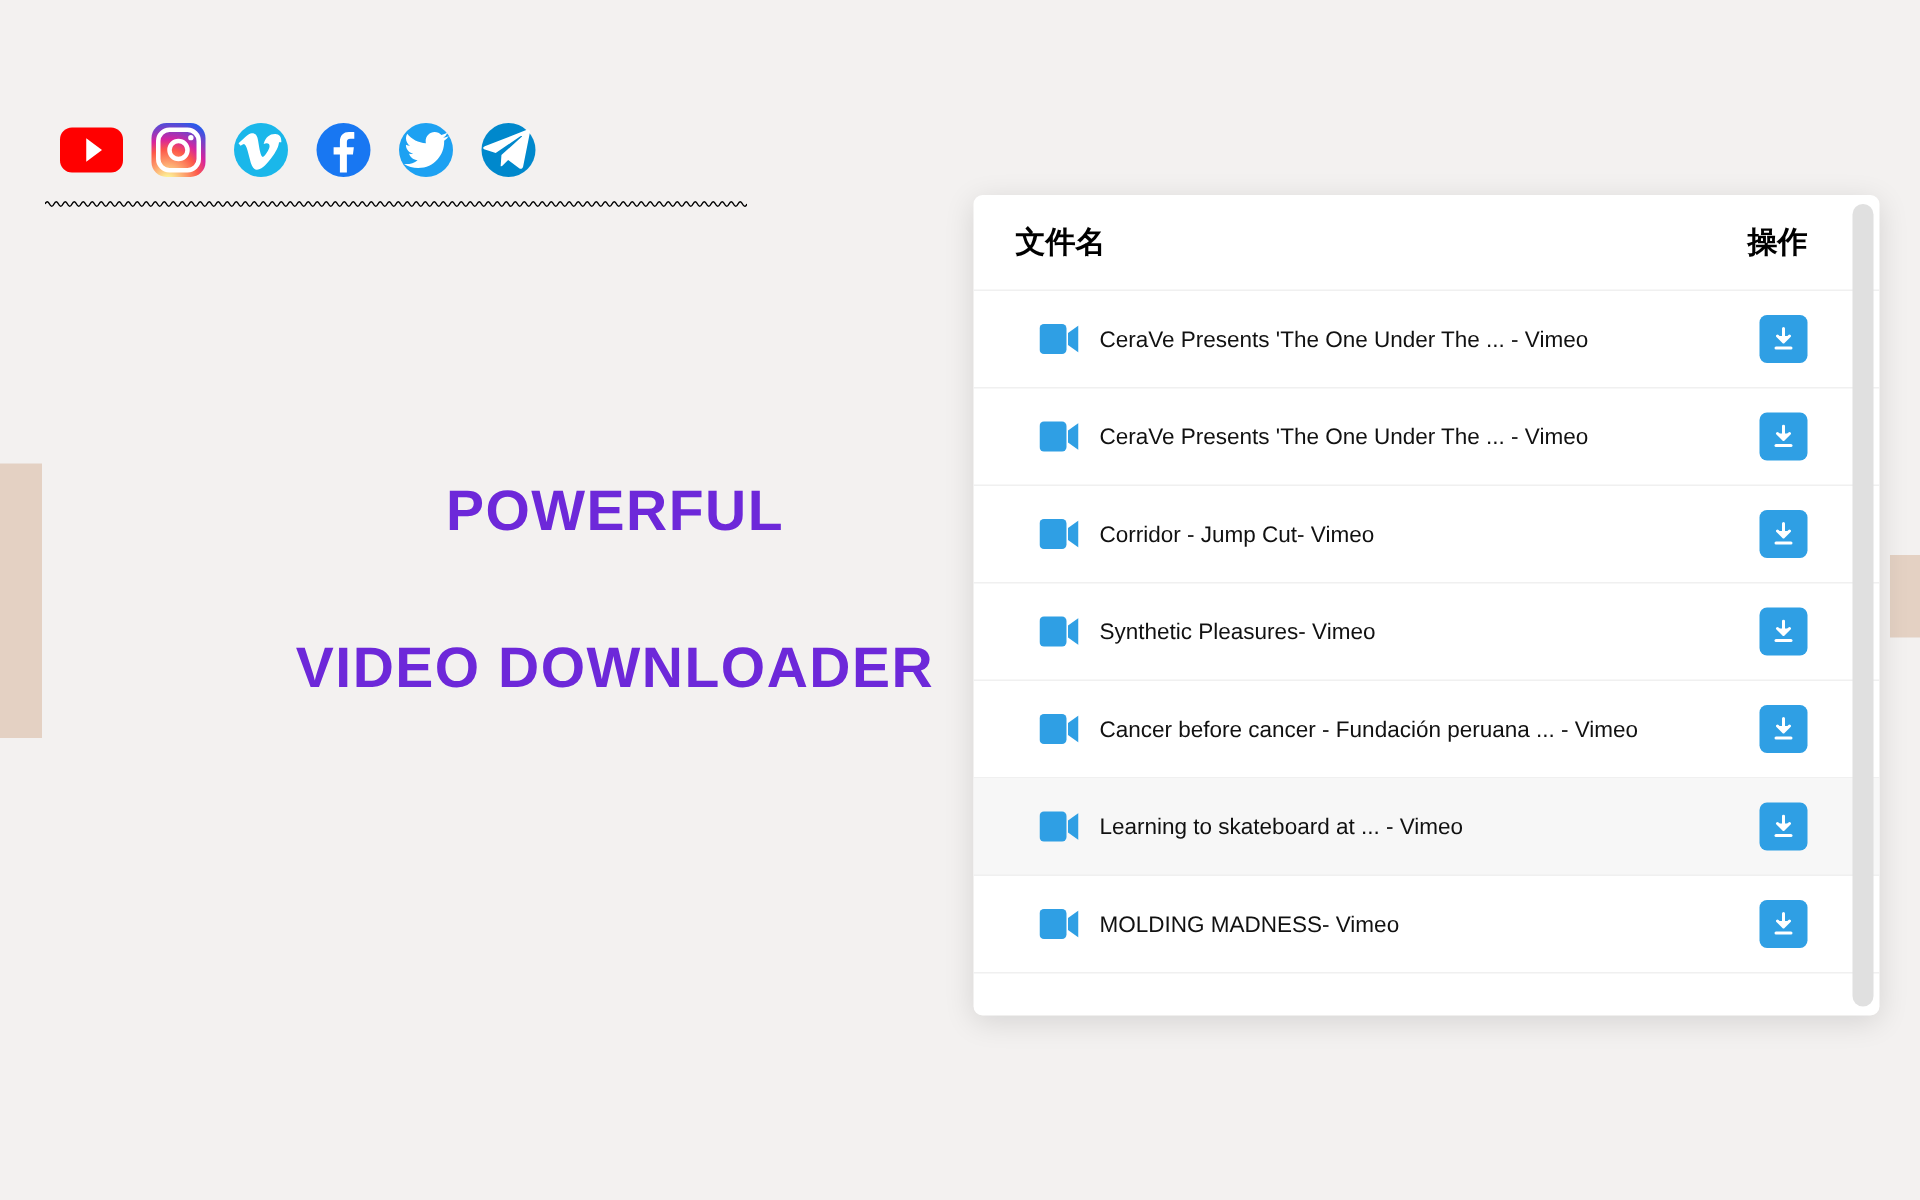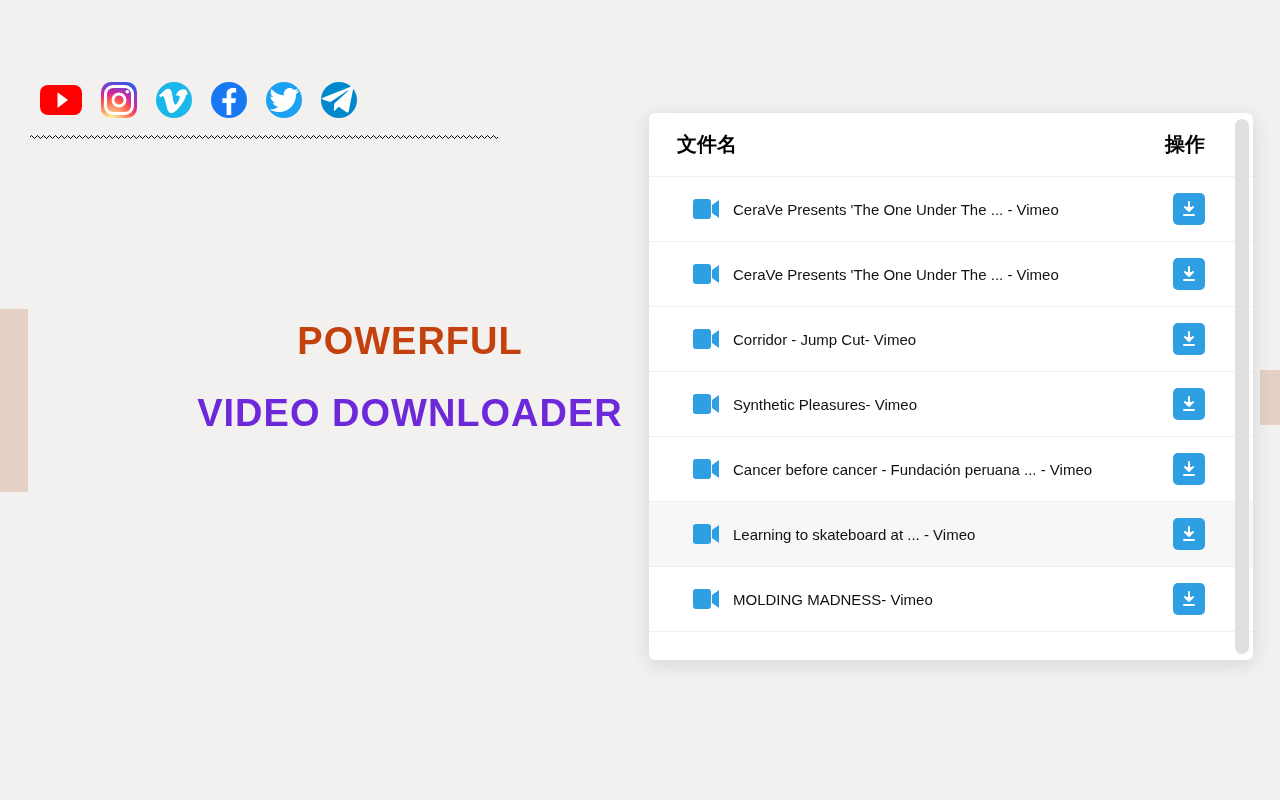--- a/index.html
+++ b/index.html
@@ -44,23 +44,23 @@
 .headline {
   position: absolute;
   top: 320px;
   left: 180px;
   width: 460px;
   text-align: center;
 }
 .headline-1 {
   font-size: 38px;
   font-weight: 800;
-  color: #c2410c;
+  color: #6d28d9;
   letter-spacing: 1px;
-  margin-bottom: 29px;
+  margin-bottom: 62px;
 }
 .headline-2 {
   font-size: 38px;
   font-weight: 800;
   color: #6d28d9;
   letter-spacing: 1px;
 }
 .side-bar-left {
   position: absolute;
   top: 309px;
@@ -72,21 +72,21 @@
 .side-bar-right {
   position: absolute;
   top: 370px;
   right: 0;
   width: 20px;
   height: 55px;
   background: #e4d1c3;
 }
 .panel {
   position: absolute;
-  top: 113px;
+  top: 130px;
   left: 649px;
   width: 604px;
   height: 547px;
   background: #fff;
   border-radius: 6px;
   box-shadow: 0 4px 20px rgba(0,0,0,0.12);
   display: flex;
   flex-direction: column;
 }
 .panel-scroll {

